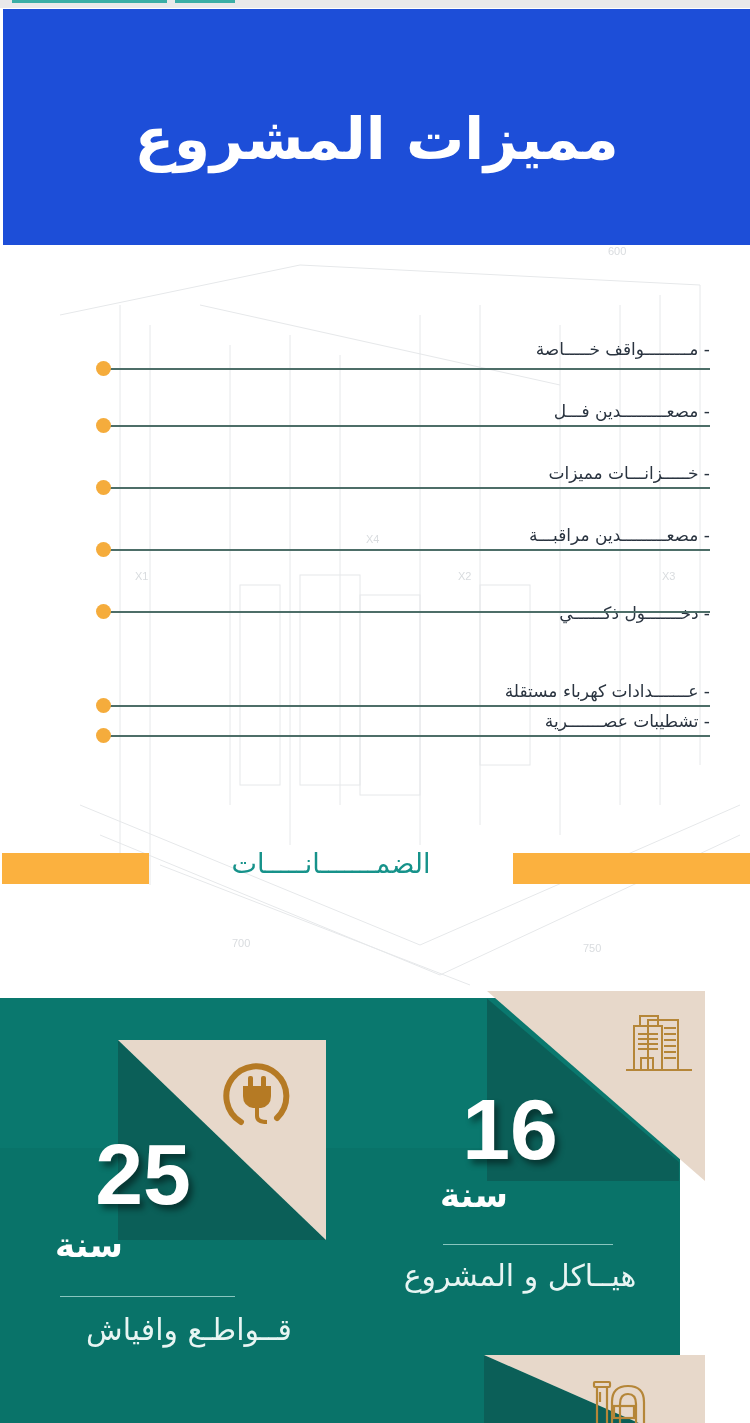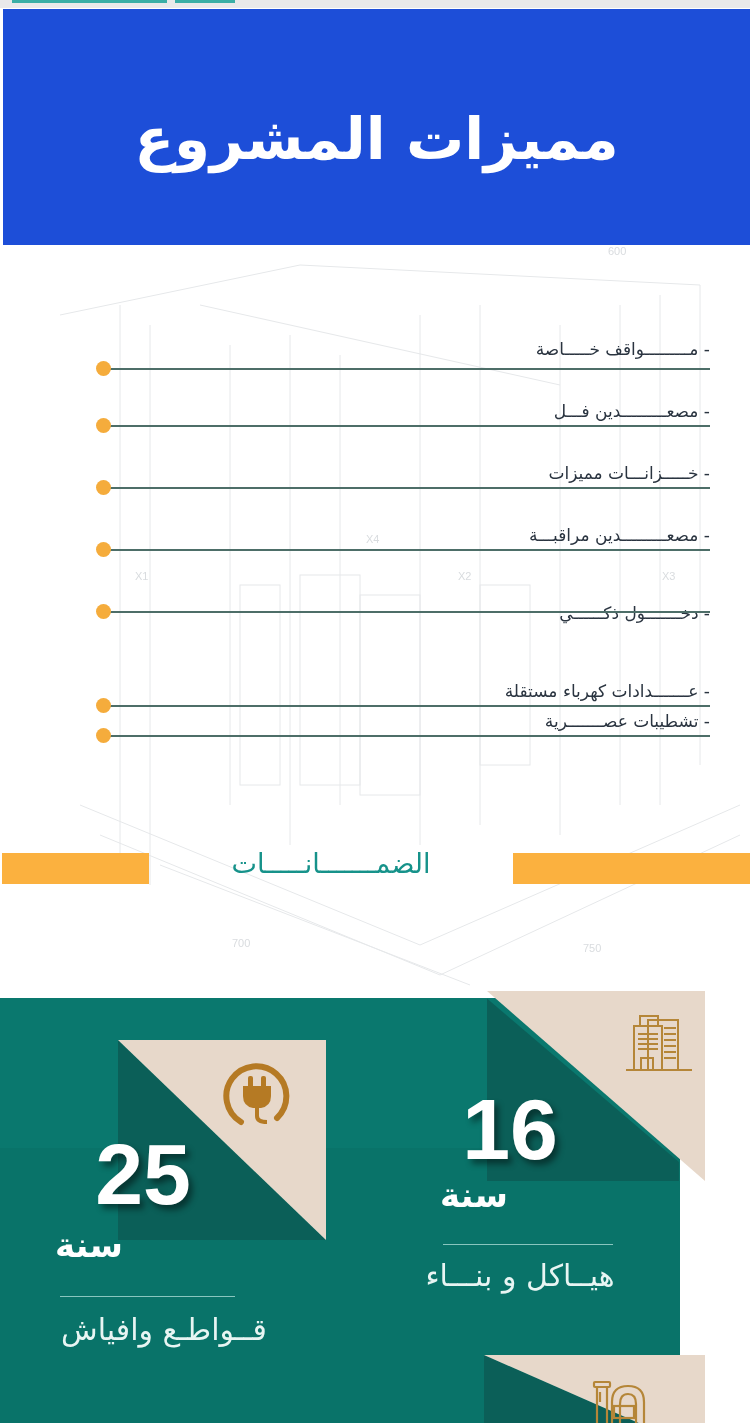--- a/index.html
+++ b/index.html
@@ -158,39 +158,39 @@
       <line x1="40" y1="24" x2="52" y2="24"></line>
       <line x1="40" y1="30" x2="52" y2="30"></line>
       <line x1="40" y1="36" x2="52" y2="36"></line>
       <line x1="40" y1="42" x2="52" y2="42"></line>
       <line x1="40" y1="48" x2="52" y2="48"></line>
     </g>
   </svg>
   <div class="big-num" style="left:430px;top:1080px;width:160px;font-size:86px;">16</div>
   <div class="sana" style="left:440px;top:1175px;width:120px;">سنة</div>
   <div class="divider" style="left:443px;top:1244px;width:170px;"></div>
-  <div class="guar-label" style="left:390px;top:1258px;width:260px;">هيــاكل و بنـــاء</div>
+  <div class="guar-label" style="left:390px;top:1258px;width:260px;">هيــاكل و المشروع</div>
 </div>
 
 <div class="card">
   <div class="tri-box" style="left:118px;top:1040px;width:208px;height:200px;">
     <div class="dark" style="clip-path: polygon(0 0, 0 100%, 100% 100%);"></div>
     <div class="beige"></div>
   </div>
   <svg class="icon" style="left:221px;top:1058px;" width="74" height="74" viewBox="0 0 74 74">
     <path d="M20 64 A30 30 0 1 1 56 60" fill="none" stroke="#b57a24" stroke-width="6" stroke-linecap="round"></path>
     <rect x="27" y="18" width="5" height="12" rx="2" fill="#b57a24"></rect>
     <rect x="40" y="18" width="5" height="12" rx="2" fill="#b57a24"></rect>
     <path d="M22 28 H50 V38 Q50 48 40 50 H32 Q22 48 22 38 Z" fill="#b57a24"></path>
     <path d="M36 50 V58 Q36 64 46 64" fill="none" stroke="#b57a24" stroke-width="4"></path>
   </svg>
   <div class="big-num" style="left:58px;top:1125px;width:170px;font-size:86px;">25</div>
   <div class="sana" style="left:55px;top:1225px;width:120px;">سنة</div>
   <div class="divider" style="left:60px;top:1296px;width:175px;"></div>
-  <div class="guar-label" style="left:24px;top:1312px;width:280px;">قــواطـع وافياش</div>
+  <div class="guar-label" style="left:49px;top:1312px;width:280px;">قــواطـع وافياش</div>
 </div>
 
 <div class="card">
   <div class="tri-box" style="left:484px;top:1355px;width:221px;height:68px;">
     <div class="dark" style="clip-path: polygon(0 0, 0 100%, 70% 100%);"></div>
     <div class="beige" style="clip-path: polygon(0 0, 100% 0, 100% 100%, 70% 100%);"></div>
   </div>
   <svg class="icon" style="left:590px;top:1380px;" width="66" height="43" viewBox="0 0 66 43">
     <g fill="none" stroke="#b58638" stroke-width="2.2">
       <rect x="4" y="2" width="16" height="5" rx="1"></rect>

